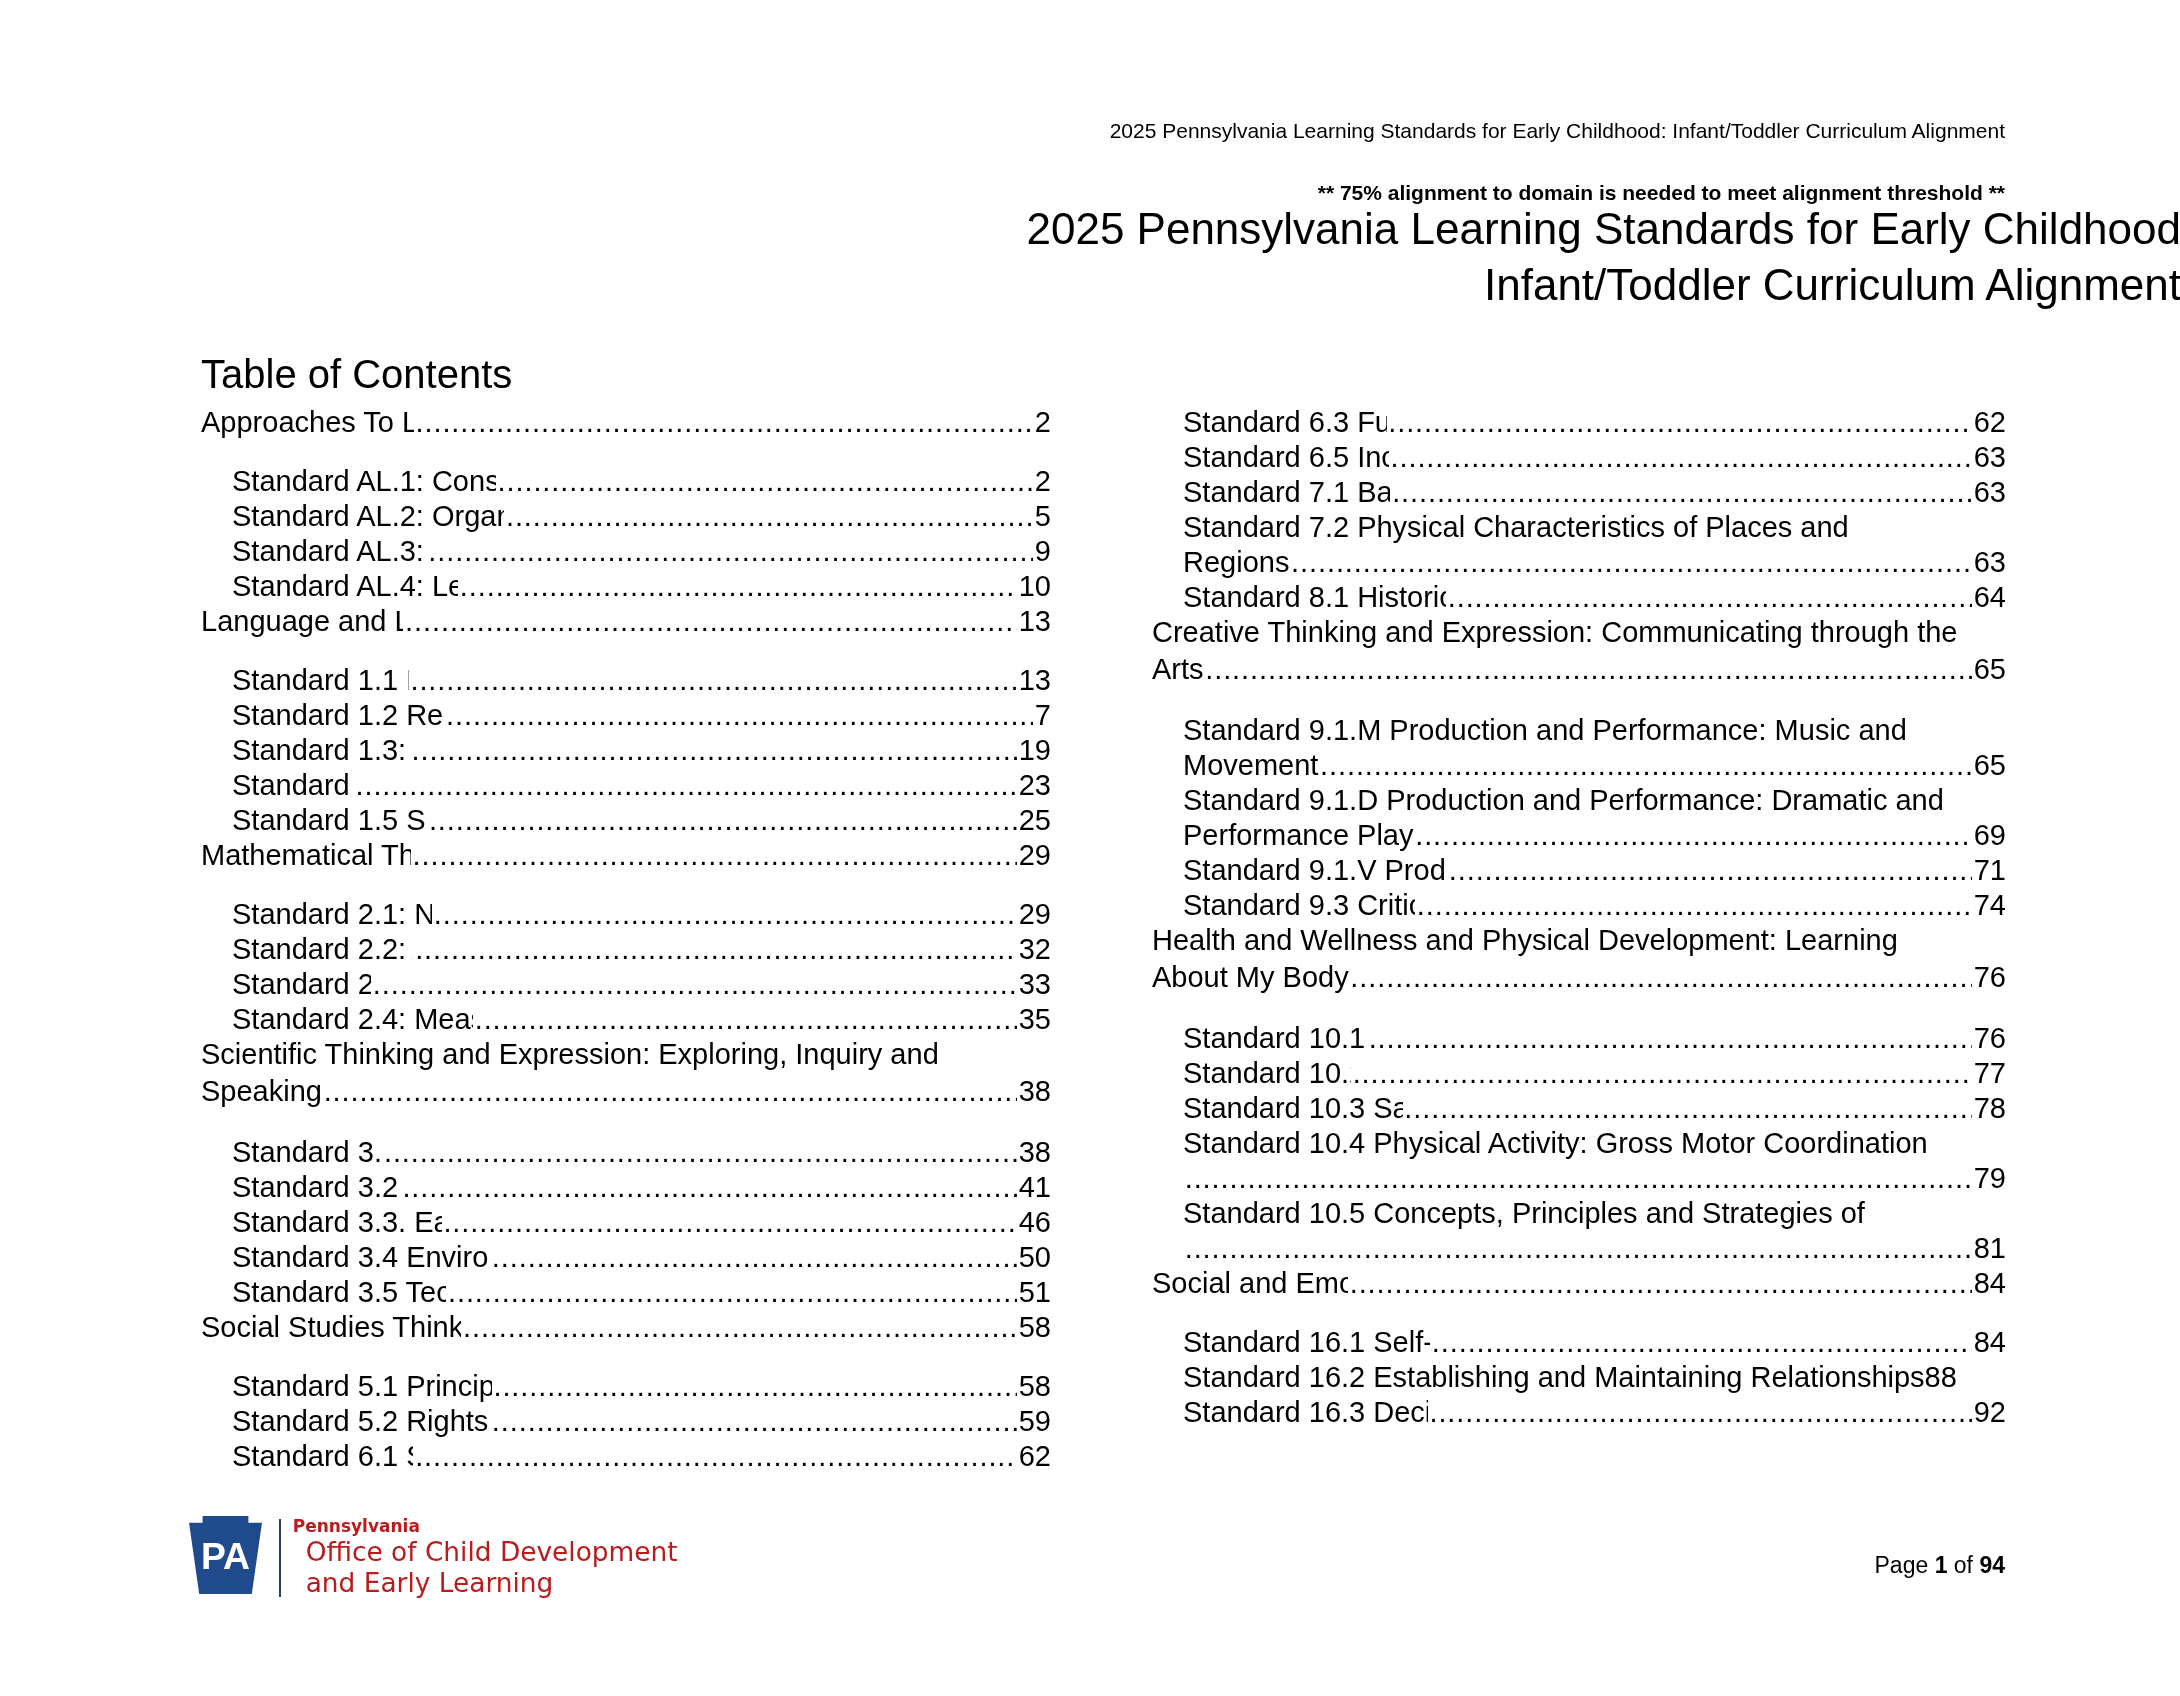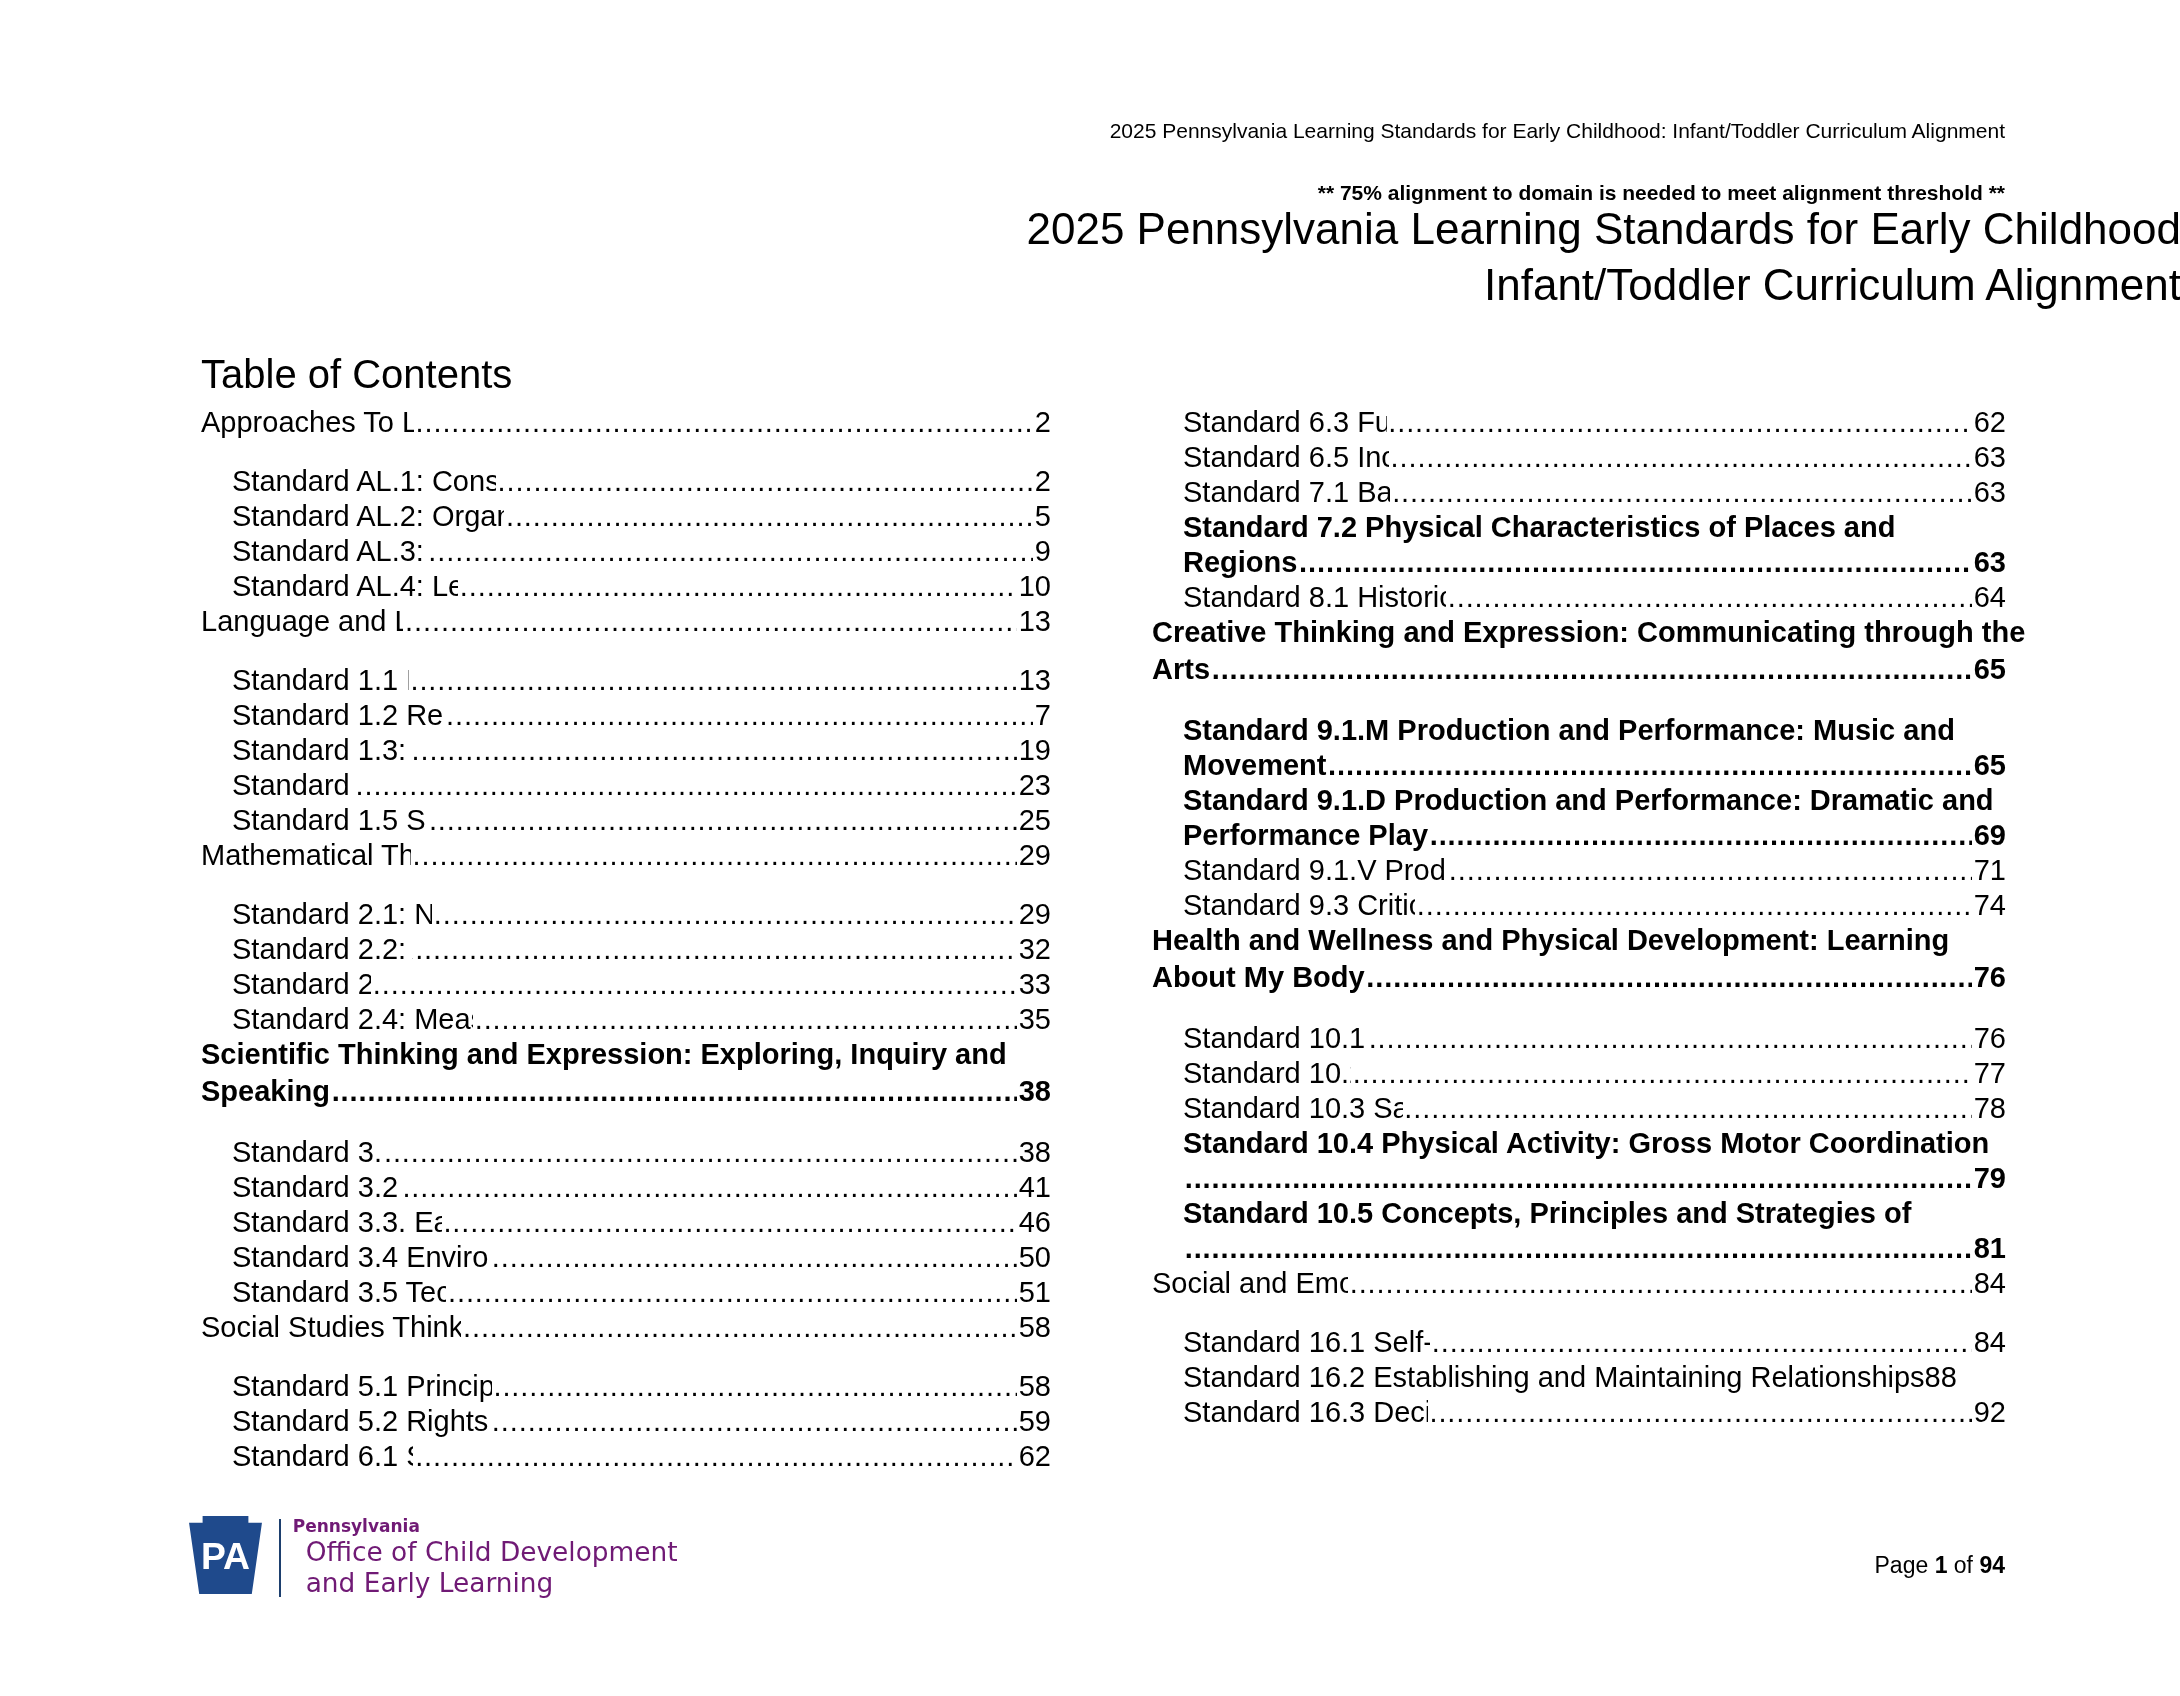--- a/index.html
+++ b/index.html
@@ -29,33 +29,33 @@
     }
     .entry.l1 { padding-left: 0; }
     .entry.l2 { padding-left: 31px; }
     .entry .lbl { flex: 0 1 auto; overflow: hidden; }
     .entry .dots {
       flex: 1 1 auto; overflow: hidden; margin: 0 1.7px; min-width: 6.8px;
       letter-spacing: 0.9px;
     }
     .entry .dots::after { content: "................................................................................................................................................................"; }
     .entry .pg { flex: 0 0 auto; }
-    .wrap-entry { font-size: 29px; cursor: pointer; font-weight: bold; }
+    .wrap-entry { font-size: 29px; cursor: pointer; }
     .wrap-entry.l2 { padding-left: 31px; }
     .wrap-entry .first { line-height: 35px; white-space: nowrap; }
     .wrap-entry .second { display: flex; align-items: baseline; white-space: nowrap; line-height: 35px; text-align: center; }
     .wrap-entry.l1 .second { line-height: 39px; }
     .wrap-entry .second .dots { flex: 1 1 auto; overflow: hidden; margin: 0 1.7px; letter-spacing: 0.9px; }
     .wrap-entry .second .dots::after { content: "................................................................................................................................................................"; }
     .gap-sm { height: 24px; }
 
     .logo { position: absolute; left: 189px; top: 1516px; display: flex; align-items: flex-start; }
     .keystone { width: 73px; height: 78px; }
     .logo-divider { width: 1.7px; height: 78px; background: #1d3f6e; margin: 3.4px 12px 0 17px; }
-    .logo-text { color: #701a75; font-family: "DejaVu Sans", sans-serif; }
+    .logo-text { color: #b91c1c; font-family: "DejaVu Sans", sans-serif; }
     .logo-text .small { font-size: 17px; line-height: 20.4px; font-weight: bold; }
     .logo-text .big { font-size: 26.4px; line-height: 31px; margin-left: 13px; }
     .page-num { position: absolute; right: 176px; top: 1552px; font-size: 23px; }
     .page-num b { font-weight: bold; }
   </style>
 </head>
 <body>
 
 <div class="header-right">
   <div>2025 Pennsylvania Learning Standards for Early Childhood: Infant/Toddler Curriculum Alignment</div>

